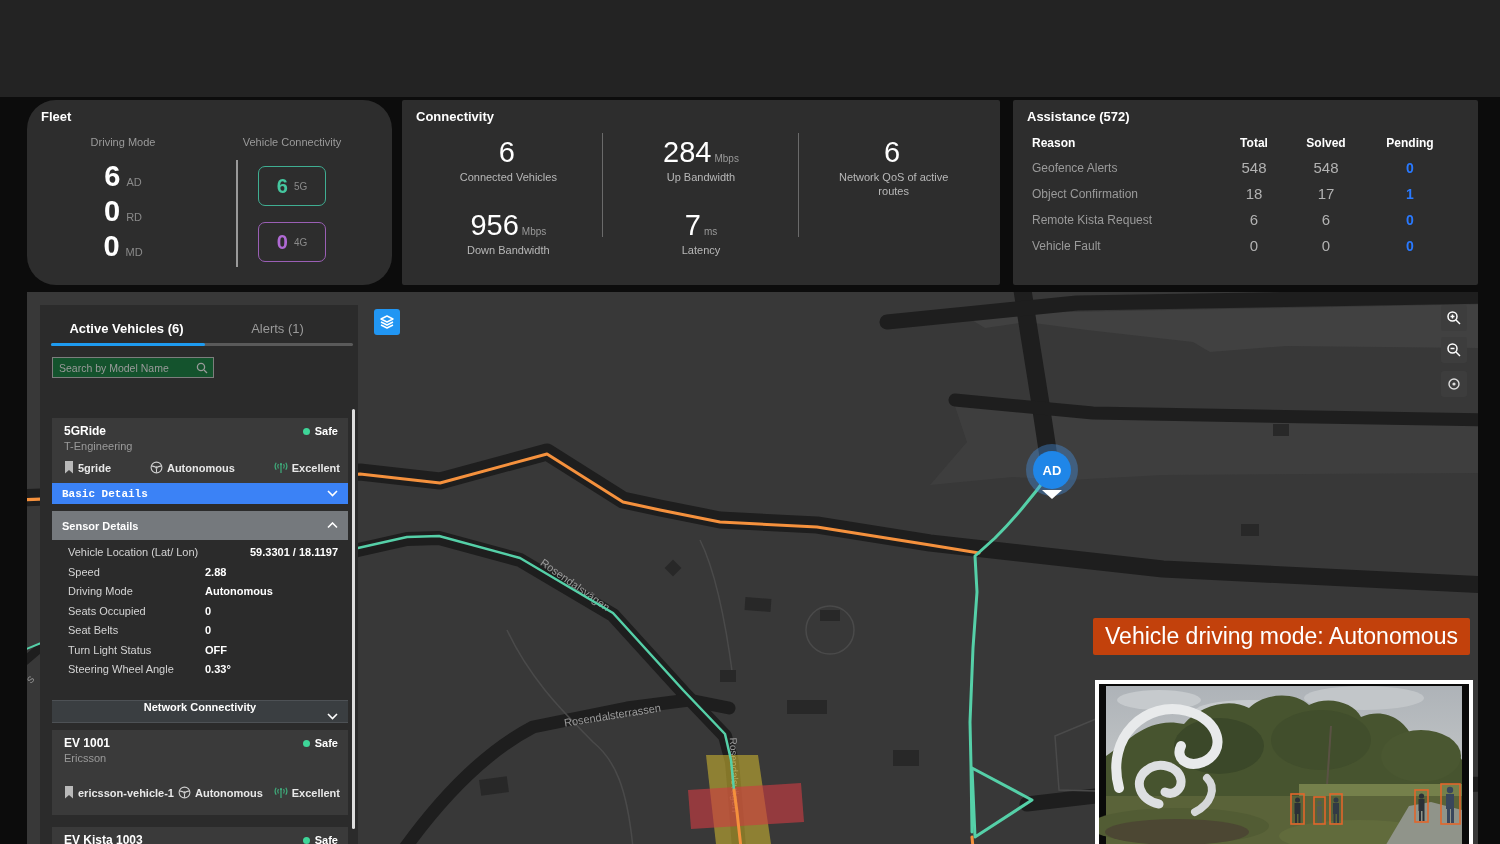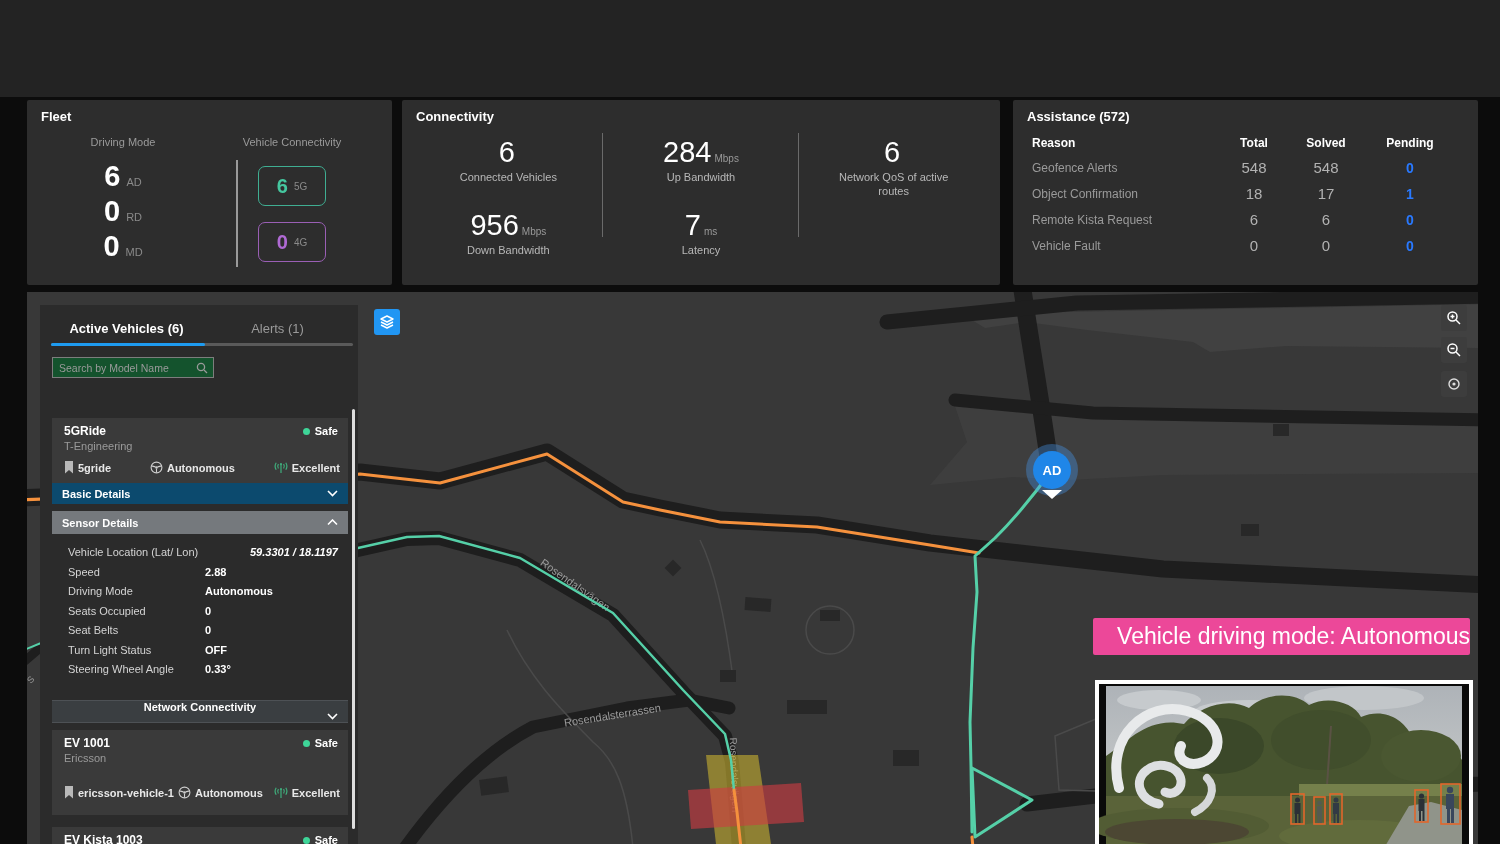--- a/index.html
+++ b/index.html
@@ -1,21 +1,21 @@
 <!DOCTYPE html>
 <html><head>
 <meta charset="utf-8">
 <style>
   html,body{margin:0;padding:0;background:#0c0c0c;width:1500px;height:844px;overflow:hidden;
     font-family:"Liberation Sans",sans-serif;position:relative;}
   
   #topbar{position:absolute;left:0;top:0;width:1500px;height:97px;background:#232323;}
   
   .panel{position:absolute;background:#2d2d2d;border-radius:2px;top:100px;height:185px;}
-  #fleet{left:27px;width:365px;}
+  #fleet{left:27px;width:365px;border-radius:29px;}
   #connp{left:402px;width:598px;}
   #assist{left:1013px;width:465px;}
   .panel-title{position:absolute;top:9px;left:14px;font-size:13px;font-weight:bold;color:#fff;}
   .col-label{position:absolute;top:36px;font-size:11px;color:#9a9a9a;text-align:center;}
   #fleet .dm-head{left:36px;width:120px;}
   #fleet .vc-head{left:190px;width:150px;}
   .fleet-divider{position:absolute;left:209px;top:60px;width:2px;height:107px;background:#9a9a9a;}
   .dm-row{position:absolute;left:36px;width:120px;display:flex;justify-content:center;align-items:baseline;gap:6px;}
   .dm-num{font-size:29px;color:#fff;font-weight:bold;}
   .dm-label{font-size:11px;color:#8a8a8a;}
@@ -50,22 +50,22 @@
   #layers-btn{left:347px;top:17px;background:#2196f3;}
   #zin-btn{left:1414px;top:13px;} #zout-btn{left:1414px;top:45px;} #loc-btn{left:1414px;top:79px;}
   
   #ad-marker{position:absolute;left:999px;top:152px;width:52px;height:62px;}
   .ad-halo{position:absolute;left:0;top:0;width:52px;height:52px;border-radius:50%;background:rgba(72,150,235,0.38);}
   .ad-core{position:absolute;left:7px;top:7px;width:38px;height:38px;border-radius:50%;background:#1f86e8;
     display:flex;align-items:center;justify-content:center;color:#fff;font-size:13px;font-weight:bold;}
   .ad-pointer{position:absolute;left:16px;top:46px;width:0;height:0;
     border-left:10px solid transparent;border-right:10px solid transparent;border-top:9px solid #fff;}
   
-  #mode-banner{position:absolute;left:1066px;top:326px;width:377px;height:37px;background:#ec4899;border-radius:2px;
-    color:#fff;font-size:23px;line-height:37px;text-align:right;}
+  #mode-banner{position:absolute;left:1066px;top:326px;width:377px;height:37px;background:#c2410c;border-radius:2px;
+    color:#fff;font-size:23px;line-height:37px;text-align:center;}
   
   #camera-card{position:absolute;left:1068px;top:388px;width:378px;height:172px;background:#fff;padding:4px;box-sizing:border-box;}
   
   #sidebar{position:absolute;left:40px;top:305px;width:318px;height:539px;background:#2b2b2b;overflow:hidden;z-index:10;}
   .tabs{position:absolute;left:11px;top:12px;width:302px;display:flex;}
   .tab{flex:1;text-align:center;font-size:13px;color:#9a9a9a;padding:4px 0;cursor:pointer;}
   .tab.active{color:#fff;font-weight:bold;}
   .tab-track{position:absolute;left:11px;top:38px;width:302px;height:3px;background:#5a5a5a;border-radius:2px;}
   .tab-ink{position:absolute;left:11px;top:38px;width:154px;height:3px;background:#1e9bf0;border-radius:2px;}
   .search-box{position:absolute;left:12px;top:52px;width:162px;height:21px;border:1px solid #7d7d7d;
@@ -77,22 +77,22 @@
   .vname{position:absolute;left:12px;top:6px;font-size:12px;font-weight:bold;color:#fff;}
   .vmaker{position:absolute;left:12px;top:22px;font-size:11px;color:#9a9a9a;}
   .vstatus{position:absolute;right:10px;top:7px;display:flex;align-items:center;gap:5px;font-size:11px;font-weight:bold;color:#fff;}
   .dot{width:7px;height:7px;border-radius:50%;background:#3ed598;}
   .vmeta{position:absolute;left:12px;right:8px;top:43px;display:flex;align-items:center;gap:4px;}
   #vcard2 .vmeta{top:56px;}
   .vmeta .mitem{display:flex;align-items:center;gap:4px;font-size:11px;font-weight:bold;color:#e8e8e8;}
   .vmeta .sp{flex:1;}
   .sec-bar{position:absolute;left:12px;width:296px;display:flex;align-items:center;
     font-size:11px;font-weight:bold;color:#fff;padding:0 10px;box-sizing:border-box;cursor:pointer;}
-  #sec-basic{top:178px;height:21px;background:#0c4a6e;}
-  #sec-sensor{top:206px;height:23px;background:#75797d;}
+  #sec-basic{top:178px;height:21px;background:#3b82f6;font-family:Liberation Mono, monospace;}
+  #sec-sensor{top:206px;height:29px;background:#75797d;}
   #sec-network{top:395px;height:23px;background:#3a3e41;border-top:1px solid #4d5155;border-bottom:1px solid #4d5155;flex-direction:column;}
   .sec-bar .chev{margin-left:auto;}
   .srow{position:absolute;left:12px;width:296px;height:20px;}
   .srow .sl{position:absolute;left:16px;top:3px;font-size:11px;color:#d4d4d4;}
   .srow .sv{position:absolute;left:153px;top:3px;font-size:11px;font-weight:bold;color:#fff;}
   .scroll-thumb{position:absolute;right:3px;top:104px;width:3px;height:420px;background:#dedede;border-radius:2px;}
   .icon{display:inline-flex;}
 </style>
 </head>
 <body>
@@ -439,21 +439,21 @@
     <span>Sensor Details</span>
     <span class="chev icon">
       <svg width="11" height="7" viewBox="0 0 11 7">
           <polyline points="1,5.5 5.5,1 10,5.5" fill="none" stroke="#fff" stroke-width="1.6"></polyline>
         </svg>
     </span>
   </div>
 
   <div class="srow" style="top:238px;">
     <span class="sl">Vehicle Location (Lat/ Lon)</span>
-    <span class="sv" style="left:198px;font-style:italic;">59.3301 / 18.1197</span>
+    <span class="sv" style="left:198px;">59.3301 / 18.1197</span>
   </div>
   <div class="srow" style="top:258px;">
     <span class="sl">Speed</span>
     <span class="sv">2.88</span>
   </div>
   <div class="srow" style="top:277px;">
     <span class="sl">Driving Mode</span>
     <span class="sv">Autonomous</span>
   </div>
   <div class="srow" style="top:297px;">

